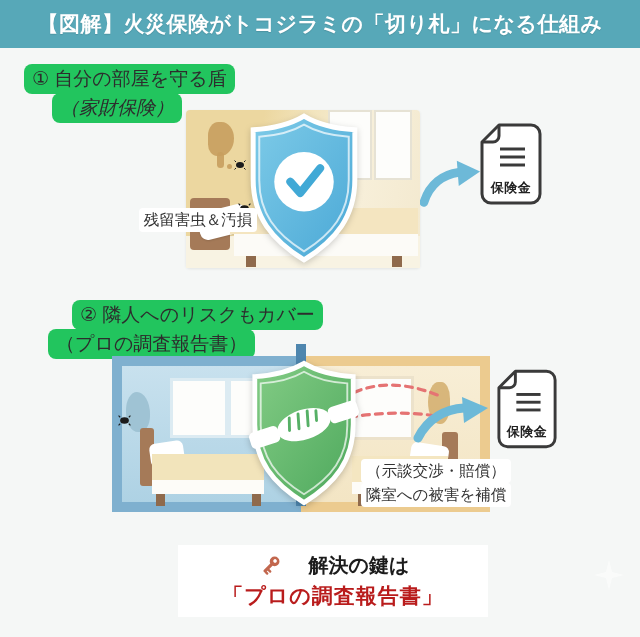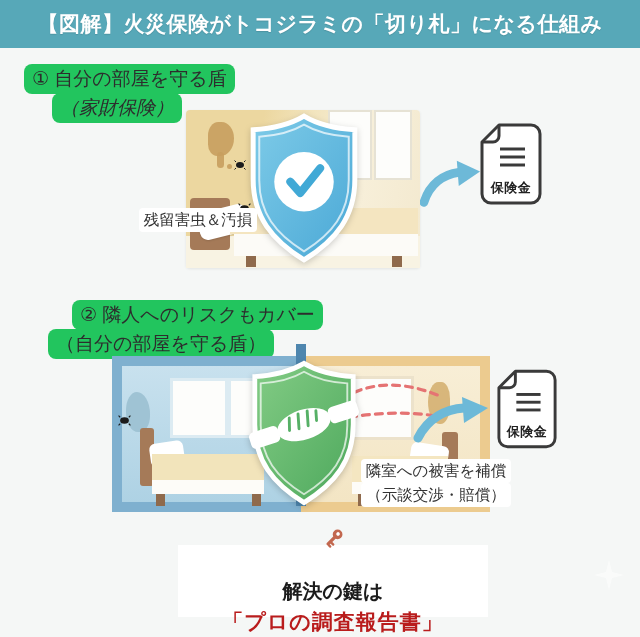--- a/index.html
+++ b/index.html
@@ -78,21 +78,21 @@
   .doc{position:absolute;width:64px;height:84px;z-index:5;}
   #doc1{left:479px;top:122px;}
   #doc2{left:496px;top:368px;width:62px;height:82px;}
   .doc svg{position:absolute;left:0;top:0;width:100%;height:100%;}
   .doc .doc-label{position:absolute;left:0;right:0;bottom:9px;text-align:center;
     font-size:13px;font-weight:600;color:#222;letter-spacing:.5px;}
 
   
   .footer-box{position:absolute;left:178px;top:545px;width:310px;height:72px;background:#fff;
     display:flex;flex-direction:column;align-items:center;justify-content:center;gap:3px;z-index:4;}
-  .footer-line1{display:flex;align-items:center;gap:26px;font-size:20px;font-weight:bold;color:#1c1c1c;flex-direction:column;}
+  .footer-line1{display:flex;align-items:center;gap:26px;font-size:20px;font-weight:bold;color:#1c1c1c;}
   .footer-line2{font-size:21px;font-weight:bold;color:#b91c1c;letter-spacing:1px;}
   .key-icon{width:26px;height:26px;}
 
   .sparkle{position:absolute;left:592px;top:558px;width:34px;height:34px;opacity:.55;}
 </style>
 </head>
 <body>
 
 <div id="stage">
 
@@ -173,21 +173,21 @@
   </div>
 
   <div class="caption" id="cap1">
     <div><span class="lbl">残留害虫＆汚損</span></div>
   </div>
 
   <div class="heading" id="h2l1">
     <span class="lbl">② 隣人へのリスクもカバー</span>
   </div>
   <div class="heading" id="h2l2">
-    <span class="lbl">（自分の部屋を守る盾）</span>
+    <span class="lbl">（プロの調査報告書）</span>
   </div>
 
   <div class="illo2">
     <div class="roomL">
       <div class="inner"></div>
     </div>
     <div class="roomR">
       <div class="inner"></div>
     </div>
     <div class="win winL" style="left:58px;top:22px;width:52px;height:54px;border-width:3px;"></div>
@@ -265,22 +265,22 @@
       <path d="M20 3 H52 a9 9 0 0 1 9 9 V72 a9 9 0 0 1 -9 9 H12 a9 9 0 0 1 -9 -9 V20 Z" fill="#fff" stroke="#3a3a3a" stroke-width="3" stroke-linejoin="round"></path>
       <path d="M20 3 V14 a6 6 0 0 1 -6 6 H3" fill="none" stroke="#3a3a3a" stroke-width="3" stroke-linejoin="round"></path>
       <line x1="21" y1="27" x2="46" y2="27" stroke="#3a3a3a" stroke-width="3"></line>
       <line x1="21" y1="35" x2="46" y2="35" stroke="#3a3a3a" stroke-width="3"></line>
       <line x1="21" y1="43" x2="46" y2="43" stroke="#3a3a3a" stroke-width="3"></line>
     </svg>
     <span class="doc-label">保険金</span>
   </div>
 
   <div class="caption" id="cap2">
+    <div><span class="lbl">（示談交渉・賠償）</span></div>
     <div><span class="lbl">隣室への被害を補償</span></div>
-    <div><span class="lbl">（示談交渉・賠償）</span></div>
   </div>
 
   <div class="footer-box">
     <div class="footer-line1">
       <span class="key-icon">
         <svg viewBox="0 0 40 40" width="26" height="26">
           <g transform="rotate(45 20 20)" fill="#c2674e">
             <circle cx="20" cy="10" r="7.5"></circle>
             <circle cx="20" cy="9" r="2.8" fill="#fff"></circle>
             <rect x="17.5" y="15" width="5" height="18" rx="2"></rect>

